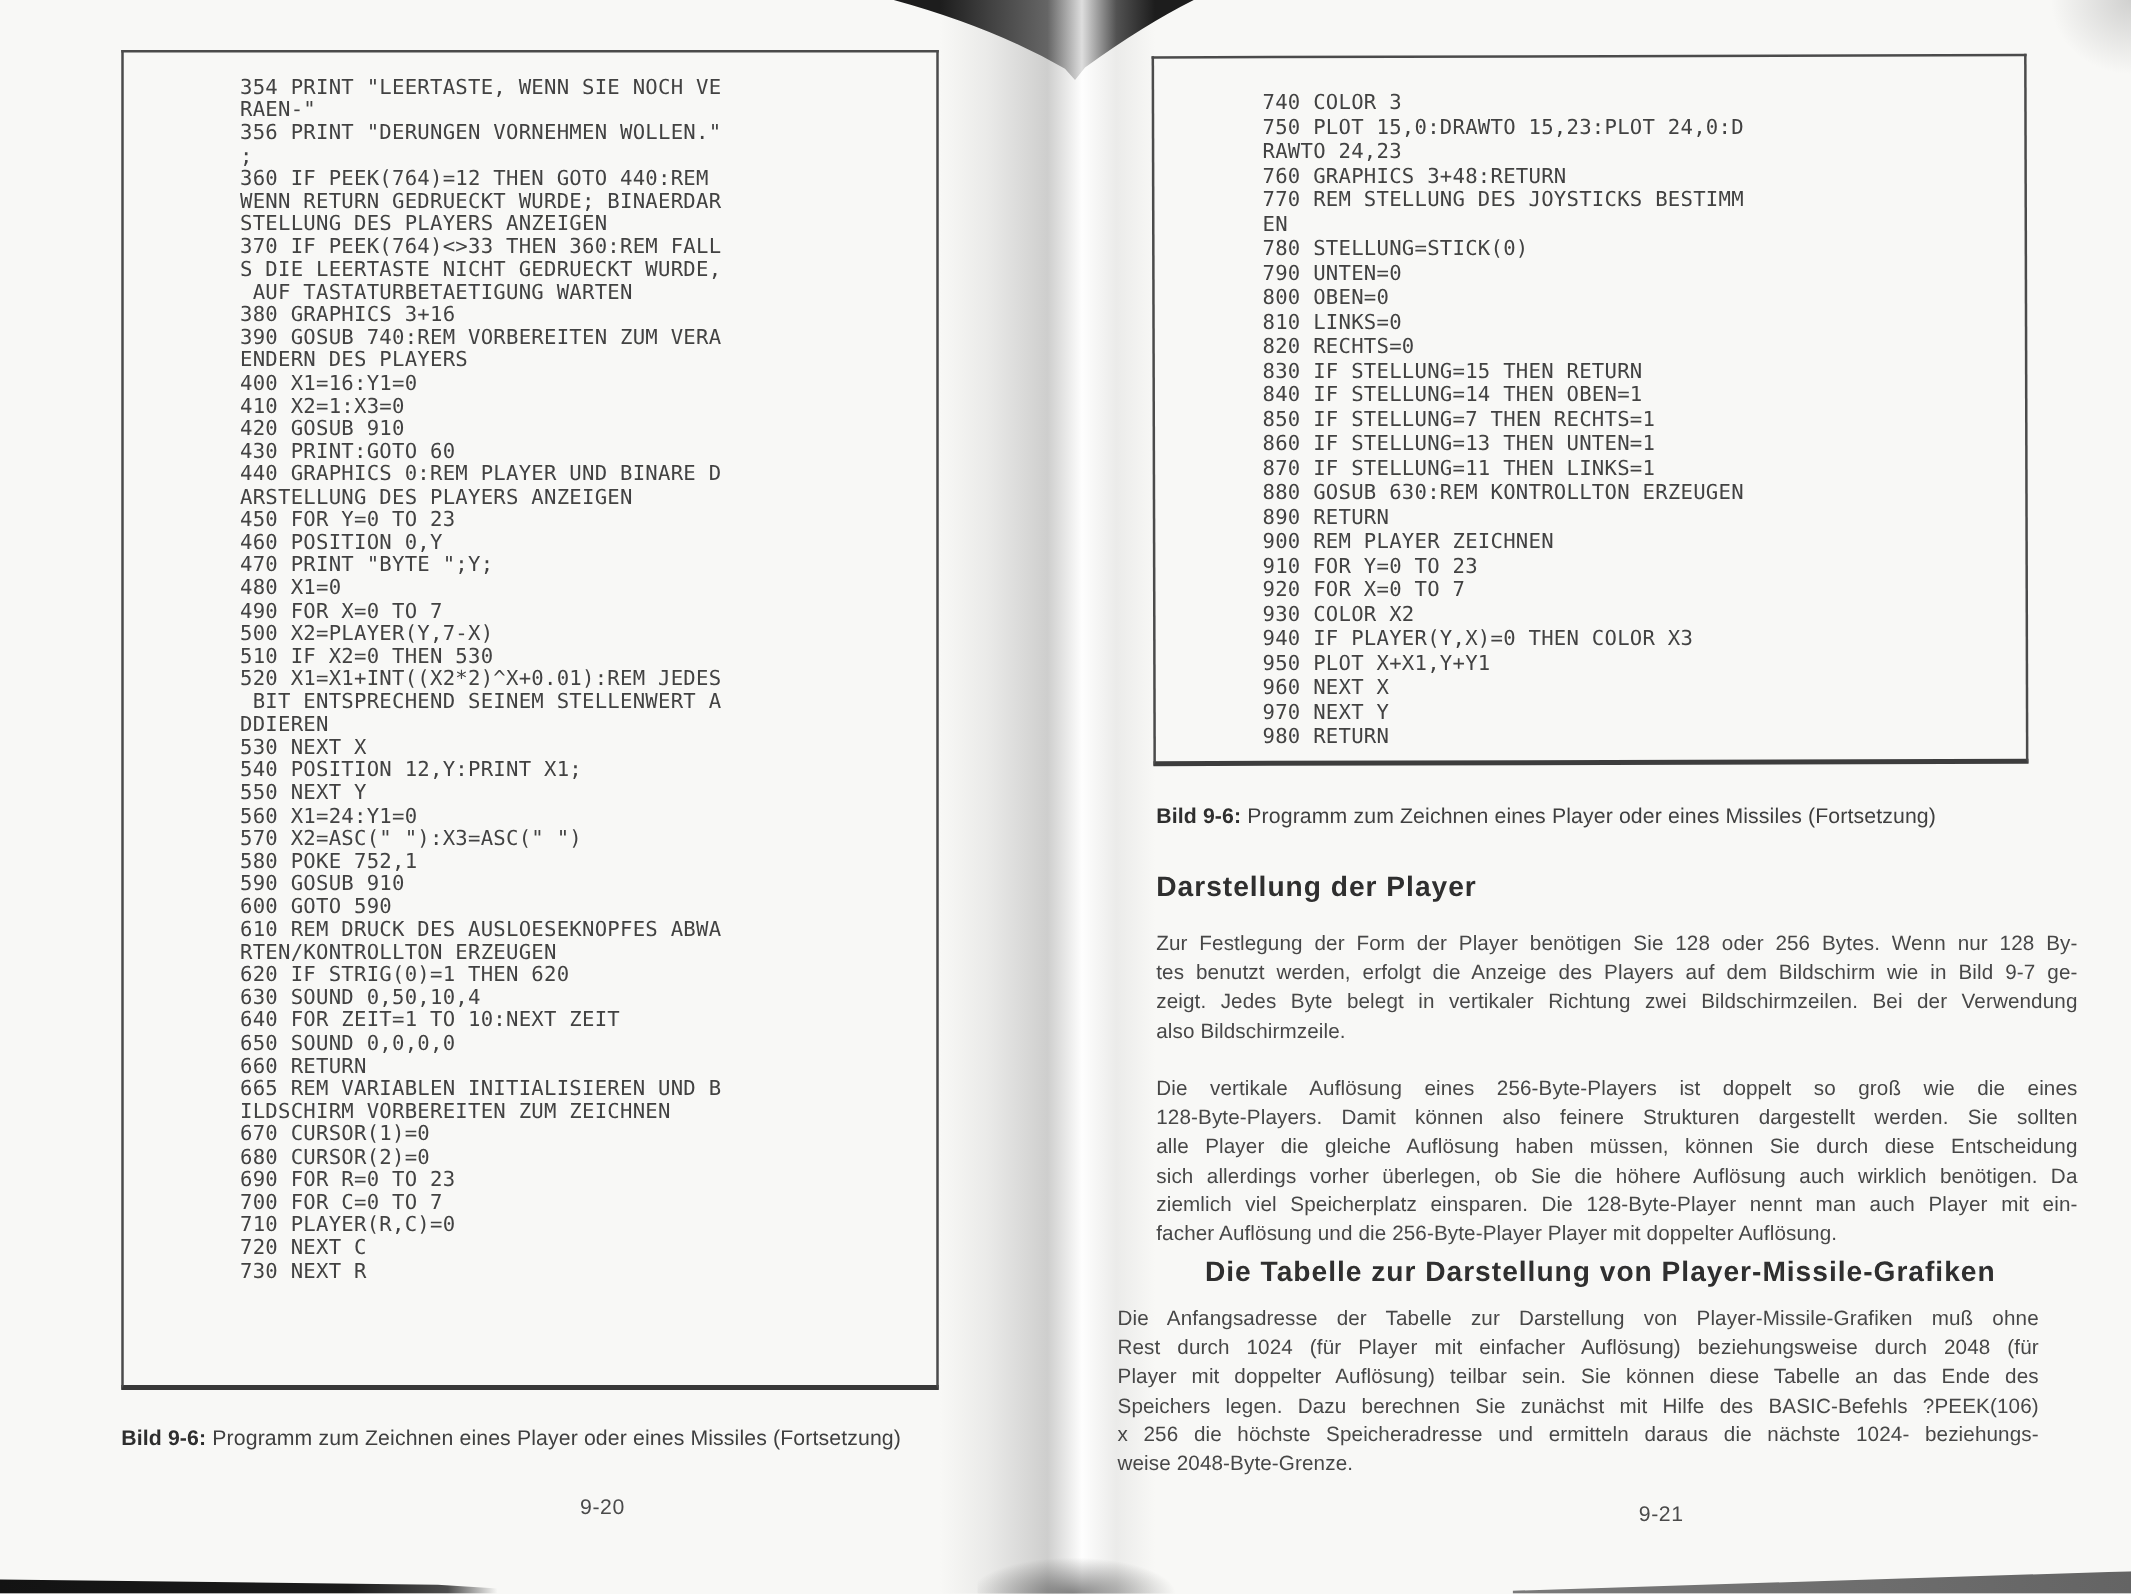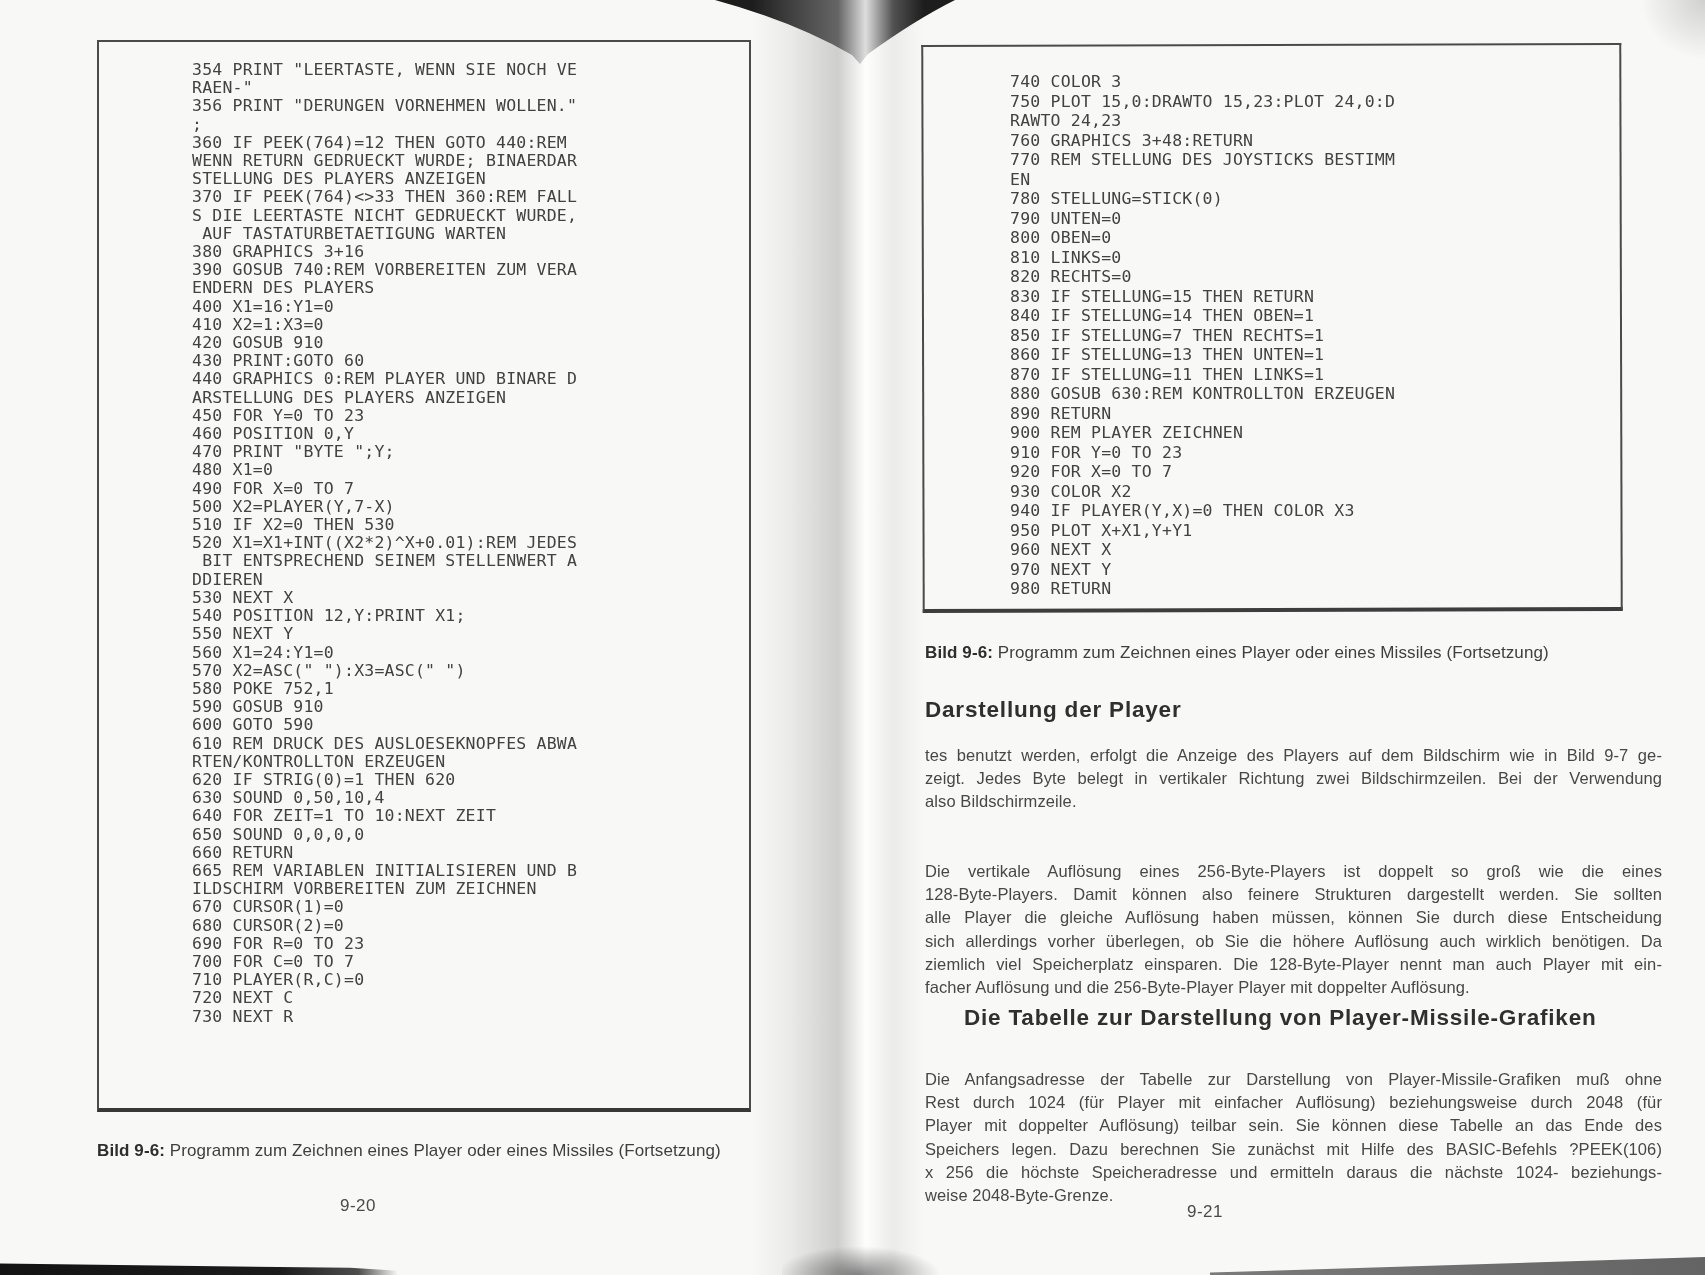--- a/index.html
+++ b/index.html
@@ -27,21 +27,21 @@
   .caption b{color:#2e2e2e;}
   
   .heading{
     position:absolute;font-size:22.5px;font-weight:bold;color:#2f2f2f;letter-spacing:0.8px;
   }
   
   .jtext{position:absolute;width:737px;font-size:16.5px;color:#474747;line-height:23.2px;letter-spacing:0.1px;}
   .jtext .ln{text-align:justify;text-align-last:justify;}
   .jtext .ln:last-child{text-align-last:left;}
   
-  .pagenum{position:absolute;width:160px;text-align:left;font-size:17px;color:#4a4a4a;letter-spacing:0.5px;}
+  .pagenum{position:absolute;width:160px;text-align:right;font-size:17px;color:#4a4a4a;letter-spacing:0.5px;}
   
   .gutter{
     left:752px;top:0;width:172px;height:1275px;pointer-events:none;
     background:linear-gradient(90deg,
       rgba(190,190,190,0) 0%,
       rgba(185,185,185,0.22) 22%,
       rgba(168,168,168,0.52) 50%,
       rgba(255,255,255,0.85) 66%,
       rgba(205,205,205,0.30) 82%,
       rgba(255,255,255,0) 100%);
@@ -89,37 +89,38 @@
 <div class="listing-box box-right"></div>
 <div class="code code-right"><div class="ln">740 COLOR 3</div><div class="ln">750 PLOT 15,0:DRAWTO 15,23:PLOT 24,0:D</div><div class="ln">RAWTO 24,23</div><div class="ln">760 GRAPHICS 3+48:RETURN</div><div class="ln">770 REM STELLUNG DES JOYSTICKS BESTIMM</div><div class="ln">EN</div><div class="ln">780 STELLUNG=STICK(0)</div><div class="ln">790 UNTEN=0</div><div class="ln">800 OBEN=0</div><div class="ln">810 LINKS=0</div><div class="ln">820 RECHTS=0</div><div class="ln">830 IF STELLUNG=15 THEN RETURN</div><div class="ln">840 IF STELLUNG=14 THEN OBEN=1</div><div class="ln">850 IF STELLUNG=7 THEN RECHTS=1</div><div class="ln">860 IF STELLUNG=13 THEN UNTEN=1</div><div class="ln">870 IF STELLUNG=11 THEN LINKS=1</div><div class="ln">880 GOSUB 630:REM KONTROLLTON ERZEUGEN</div><div class="ln">890 RETURN</div><div class="ln">900 REM PLAYER ZEICHNEN</div><div class="ln">910 FOR Y=0 TO 23</div><div class="ln">920 FOR X=0 TO 7</div><div class="ln">930 COLOR X2</div><div class="ln">940 IF PLAYER(Y,X)=0 THEN COLOR X3</div><div class="ln">950 PLOT X+X1,Y+Y1</div><div class="ln">960 NEXT X</div><div class="ln">970 NEXT Y</div><div class="ln">980 RETURN</div></div>
 
 <div class="caption" style="left:925px;top:643px;">
   <b>Bild 9-6:</b><span> Programm zum Zeichnen eines Player oder eines Missiles (Fortsetzung)</span>
 </div>
 
 <div class="heading" style="left:925px;top:697px;">Darstellung der Player</div>
 
 <div class="jtext" style="left:925px;top:744px;">
+    <div class="ln">Zur Festlegung der Form der Player benötigen Sie 128 oder 256 Bytes. Wenn nur 128 By-</div>
     <div class="ln">tes benutzt werden, erfolgt die Anzeige des Players auf dem Bildschirm wie in Bild 9-7 ge-</div>
     <div class="ln">zeigt. Jedes Byte belegt in vertikaler Richtung zwei Bildschirmzeilen. Bei der Verwendung</div>
     <div class="ln">also Bildschirmzeile.</div>
   </div>
 
 <div class="jtext" style="left:925px;top:860px;">
     <div class="ln">Die vertikale Auflösung eines 256-Byte-Players ist doppelt so groß wie die eines</div>
     <div class="ln">128-Byte-Players. Damit können also feinere Strukturen dargestellt werden. Sie sollten</div>
     <div class="ln">alle Player die gleiche Auflösung haben müssen, können Sie durch diese Entscheidung</div>
     <div class="ln">sich allerdings vorher überlegen, ob Sie die höhere Auflösung auch wirklich benötigen. Da</div>
     <div class="ln">ziemlich viel Speicherplatz einsparen. Die 128-Byte-Player nennt man auch Player mit ein-</div>
     <div class="ln">facher Auflösung und die 256-Byte-Player Player mit doppelter Auflösung.</div>
   </div>
 
 <div class="heading" style="left:964px;top:1005px;">Die Tabelle zur Darstellung von Player-Missile-Grafiken</div>
 
-<div class="jtext" style="left:925px;top:1044px;margin-top:24px;">
+<div class="jtext" style="left:894px;top:1044px;">
     <div class="ln">Die Anfangsadresse der Tabelle zur Darstellung von Player-Missile-Grafiken muß ohne</div>
     <div class="ln">Rest durch 1024 (für Player mit einfacher Auflösung) beziehungsweise durch 2048 (für</div>
     <div class="ln">Player mit doppelter Auflösung) teilbar sein. Sie können diese Tabelle an das Ende des</div>
     <div class="ln">Speichers legen. Dazu berechnen Sie zunächst mit Hilfe des BASIC-Befehls  ?PEEK(106)</div>
     <div class="ln">x 256 die höchste Speicheradresse und ermitteln daraus die nächste 1024- beziehungs-</div>
     <div class="ln">weise 2048-Byte-Grenze.</div>
   </div>
 
 <div class="pagenum" style="left:1187px;top:1202px;">9-21</div>
 

